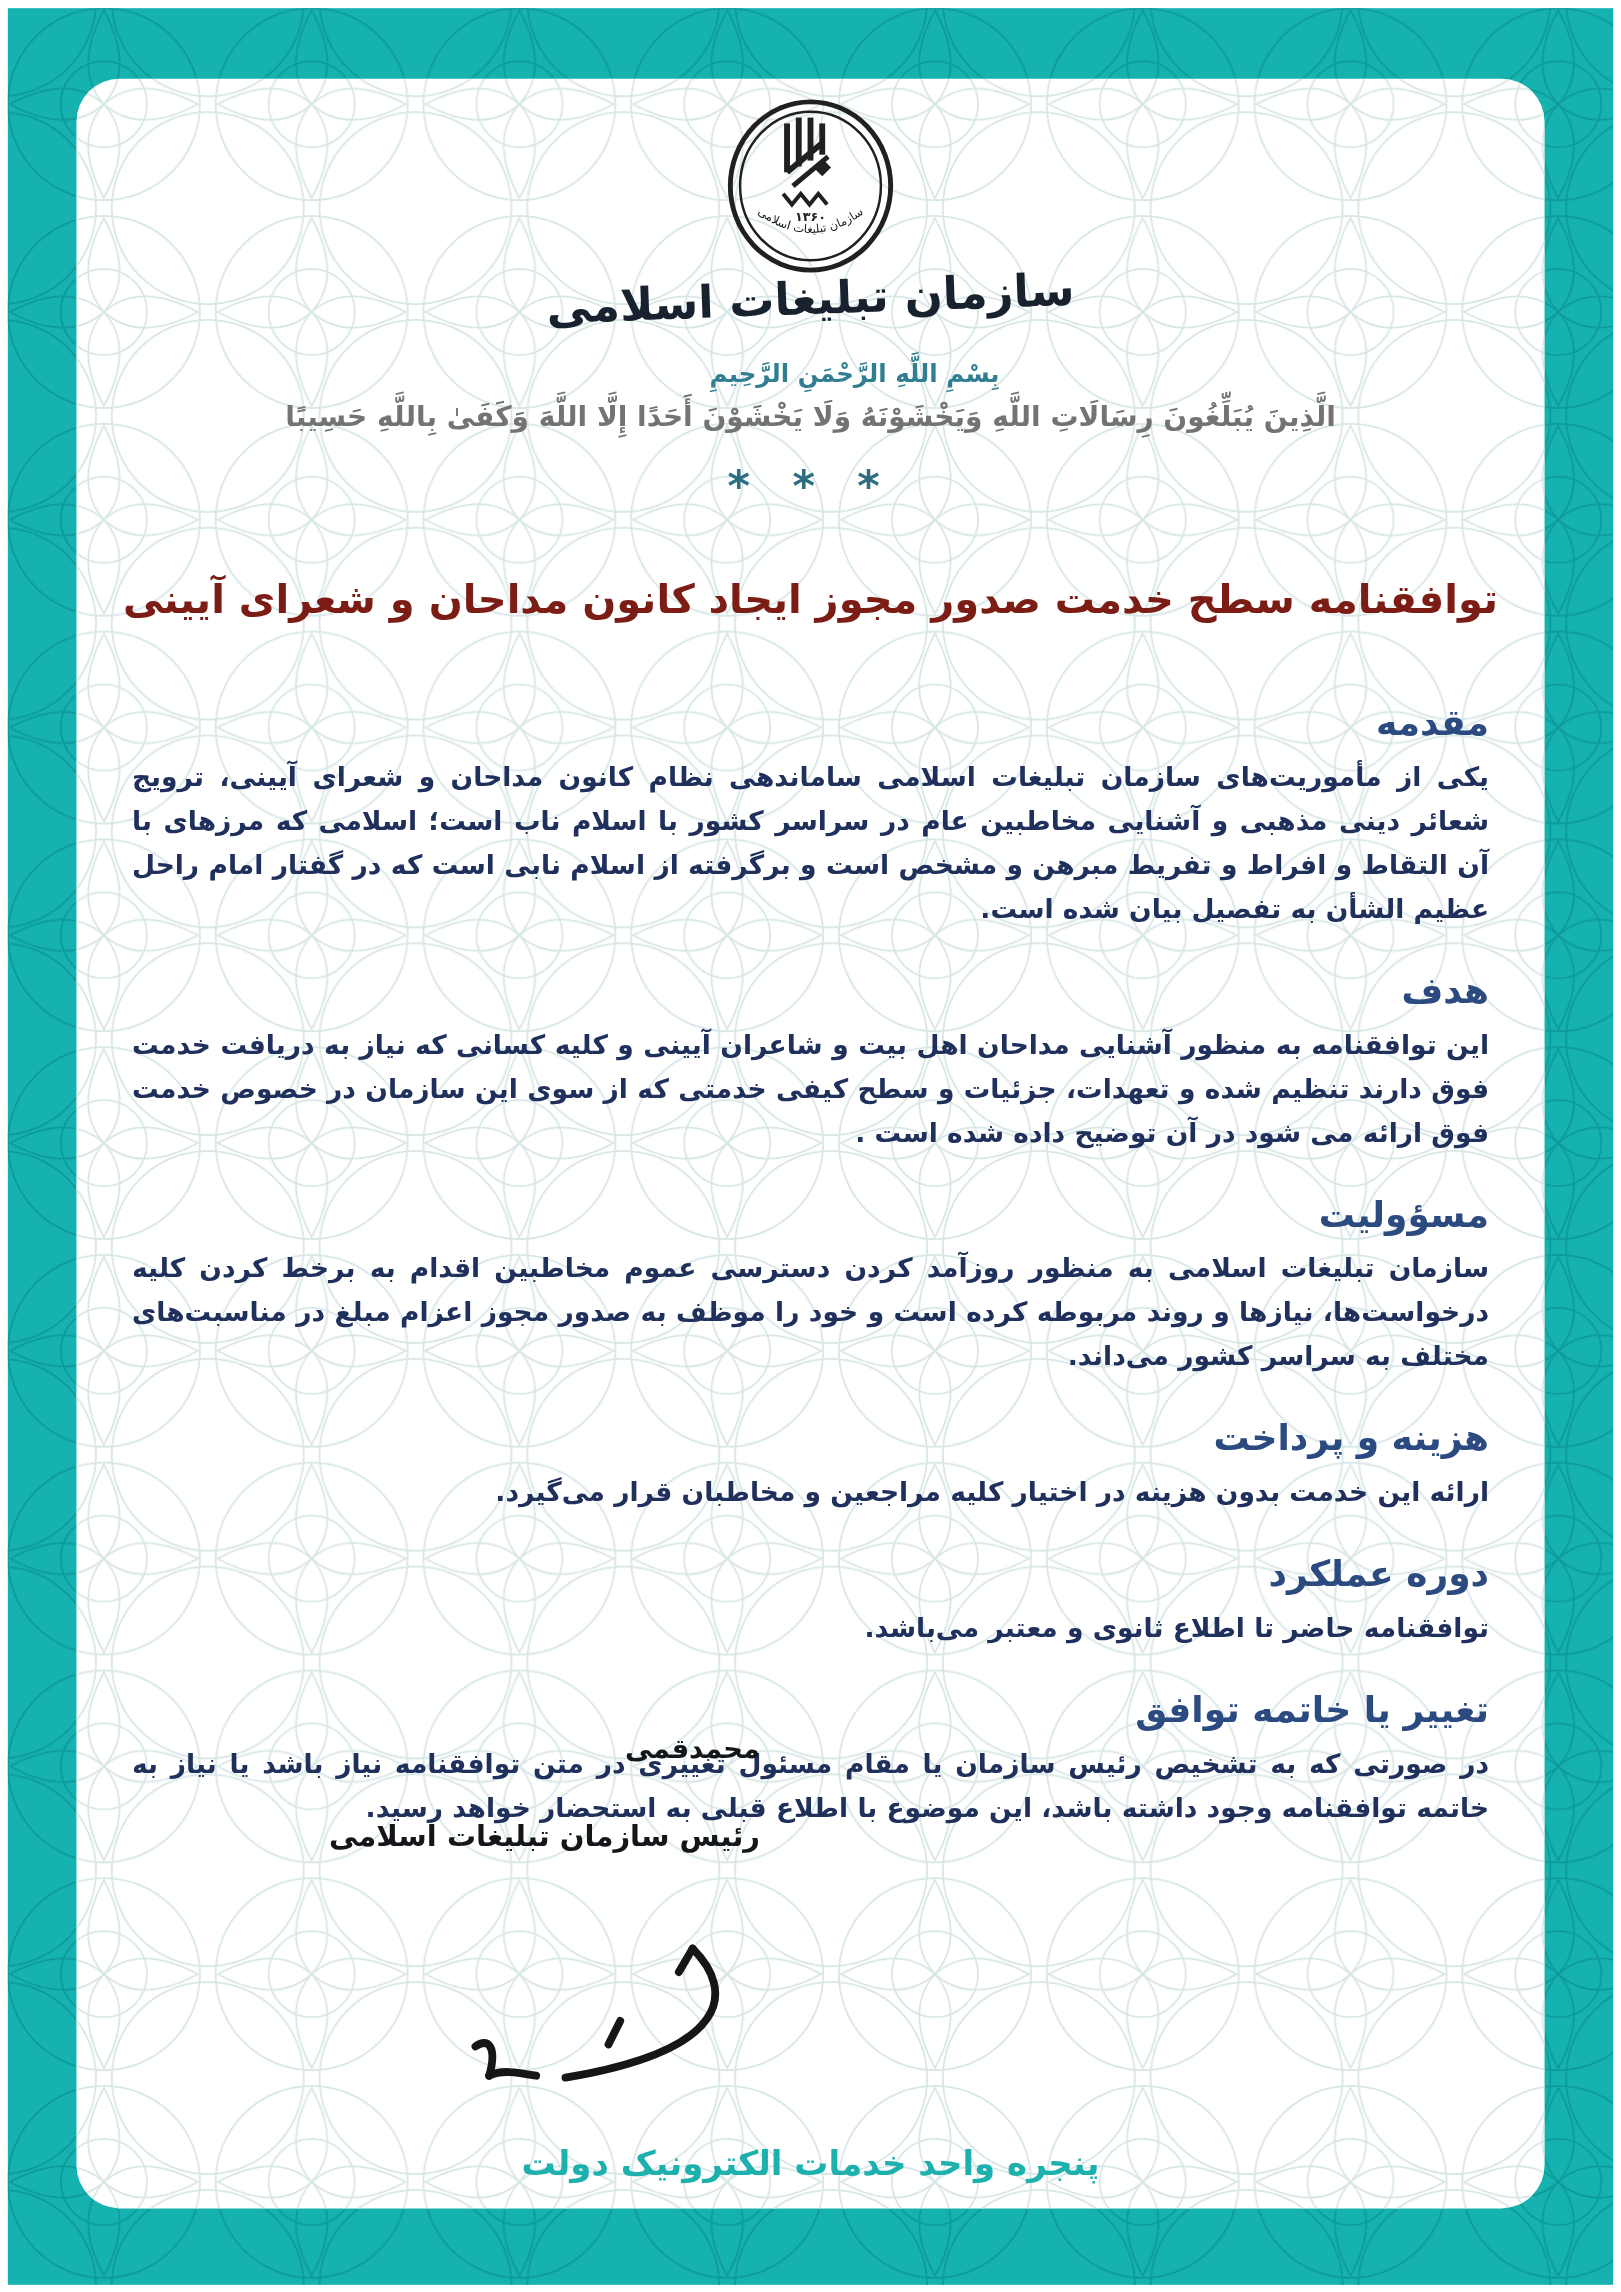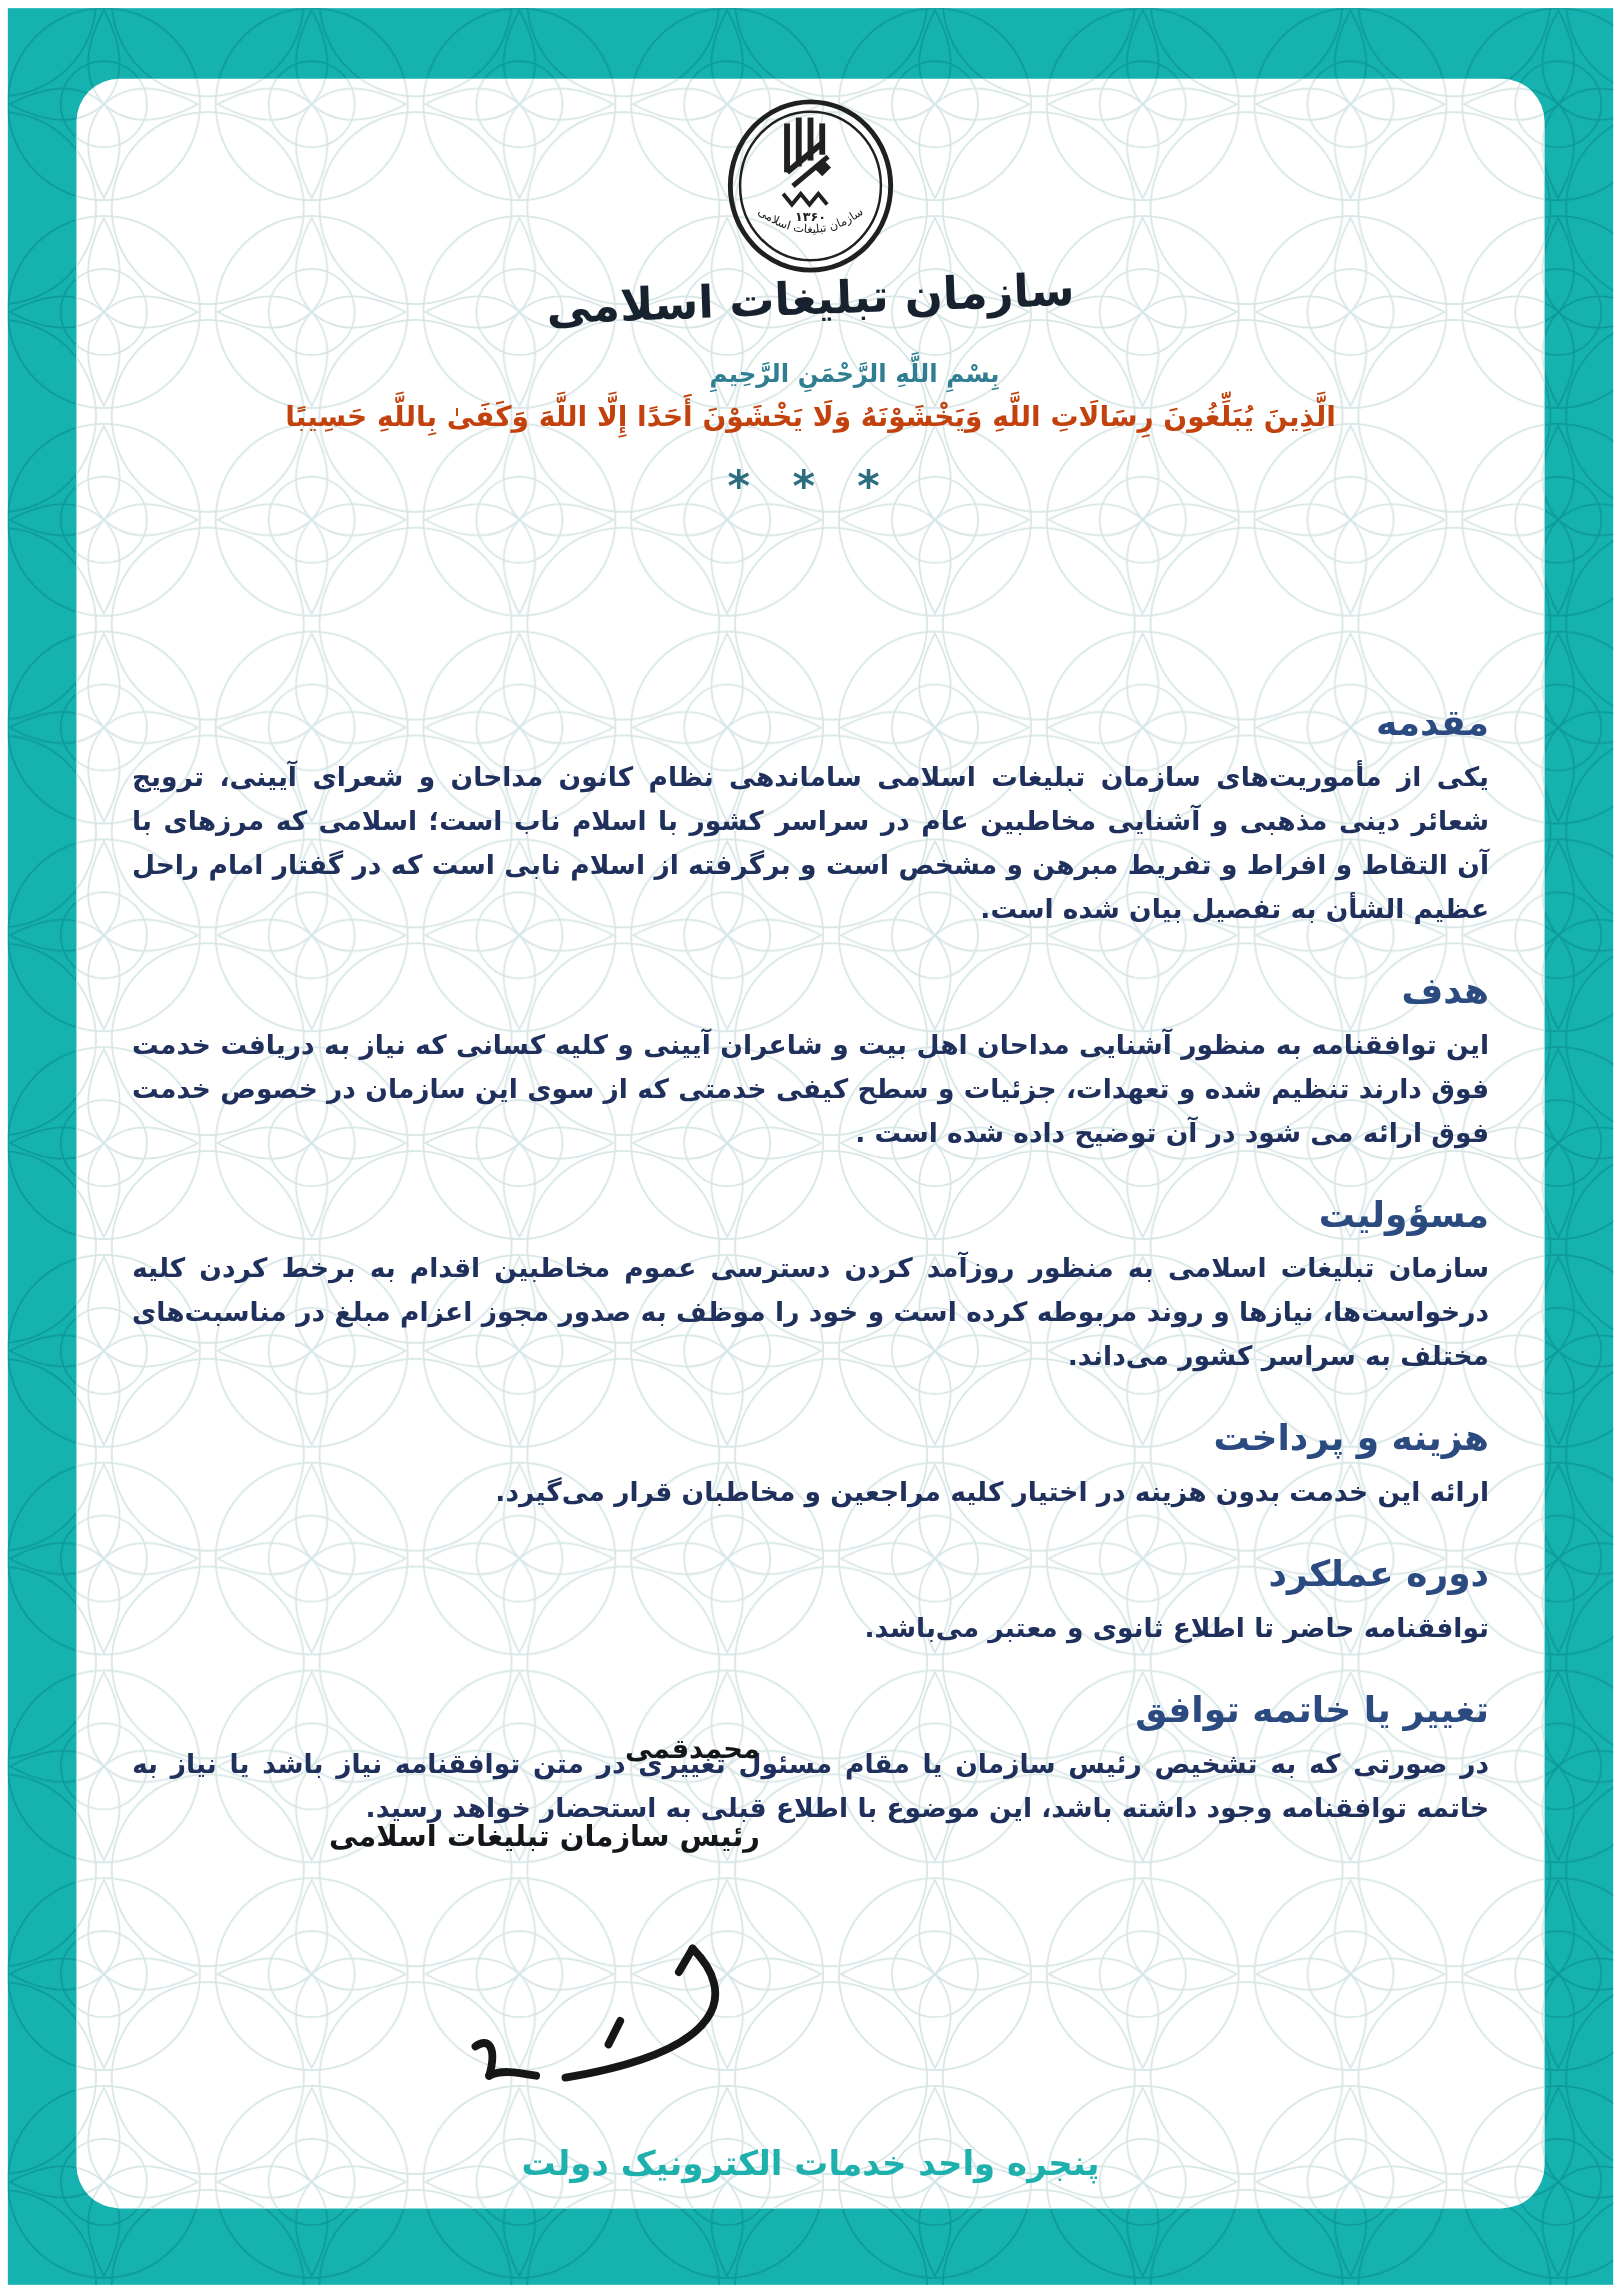--- a/index.html
+++ b/index.html
@@ -19,21 +19,21 @@
     font-size:45px; font-weight:bold; color:#17222e;
     transform:rotate(-2deg); letter-spacing:1px;
   }
 
   .bismillah {
     position:absolute; left:0; top:359px; width:100%; text-align:center;
     font-size:24.5px; font-weight:bold; color:#2f7e91;margin-left:44px;
   }
   .verse {
     position:absolute; left:0; top:400px; width:100%; text-align:center;
-    font-size:28px; font-weight:bold; color:#c2410c;
+    font-size:28px; font-weight:bold; color:#737373;
   }
   .stars {
     position:absolute; left:0; top:461px; width:100%; text-align:center;
     font-size:43px; font-weight:bold; color:#2c6e80; letter-spacing:13.7px;
   }
 
   .doc-title {
     position:absolute; left:0; top:576px; width:100%; text-align:center;
     font-size:40px; font-weight:bold; color:#7b1d15;
   }
@@ -128,20 +128,21 @@
           <textPath href="#emblem-arc" startOffset="50%" text-anchor="middle">سازمان تبلیغات اسلامی</textPath>
         </text>
       </svg>
     </div>
     <div class="wordmark">سازمان تبلیغات اسلامی</div>
 
     <div class="bismillah">بِسْمِ اللَّهِ الرَّحْمَنِ الرَّحِيمِ</div>
     <div class="verse">الَّذِينَ يُبَلِّغُونَ رِسَالَاتِ اللَّهِ وَيَخْشَوْنَهُ وَلَا يَخْشَوْنَ أَحَدًا إِلَّا اللَّهَ وَكَفَىٰ بِاللَّهِ حَسِيبًا</div>
     <div class="stars">* * *</div>
 
+    <div class="doc-title">توافقنامه سطح خدمت صدور مجوز ایجاد کانون مداحان و شعرای آیینی</div>
 
     <div class="sections">
       <div class="section">
         <h2>مقدمه</h2>
         <p>یکی از مأموریت‌های سازمان تبلیغات اسلامی ساماندهی نظام کانون مداحان و شعرای آیینی، ترویج شعائر دینی مذهبی و آشنایی مخاطبین عام در سراسر کشور با اسلام ناب است؛ اسلامی که مرزهای با آن التقاط و افراط و تفریط مبرهن و مشخص است و برگرفته از اسلام نابی است که در گفتار امام راحل عظیم الشأن به تفصیل بیان شده است.</p>
       </div>
       <div class="section">
         <h2>هدف</h2>
         <p>این توافقنامه به منظور آشنایی مداحان اهل بیت و شاعران آیینی و کلیه کسانی که نیاز به دریافت خدمت فوق دارند تنظیم شده و تعهدات، جزئیات و سطح کیفی خدمتی که از سوی این سازمان در خصوص خدمت فوق ارائه می شود در آن توضیح داده شده است .</p>
       </div>

